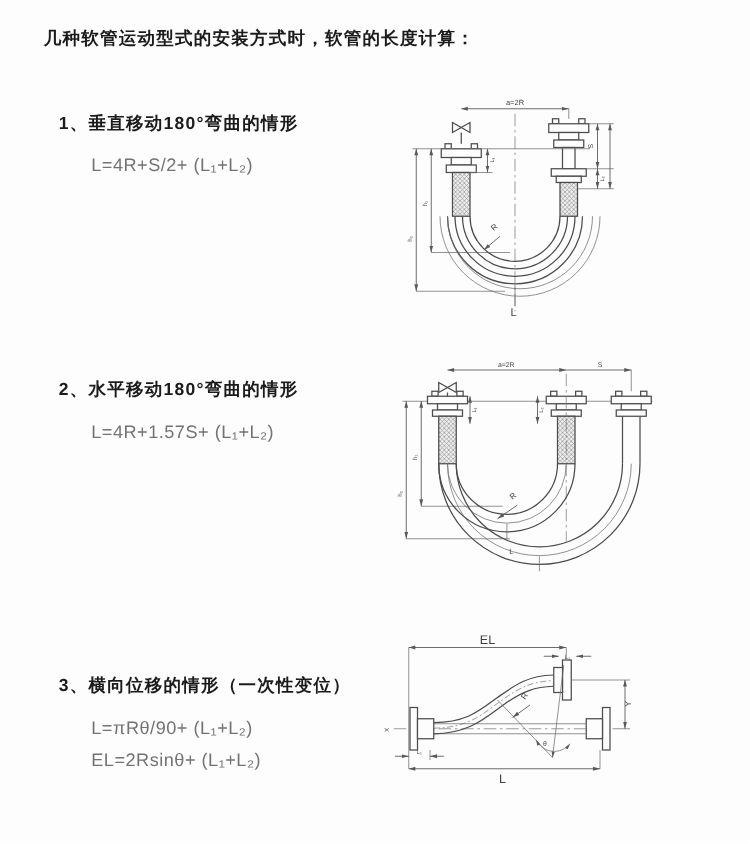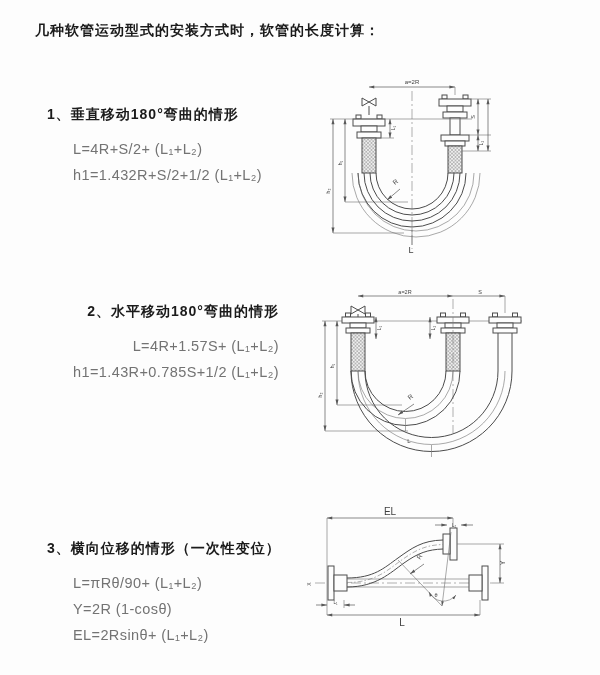--- a/index.html
+++ b/index.html
@@ -27,36 +27,33 @@
   .hoseB{fill:url(#hatchB);stroke:#4c4c4c;stroke-width:1;}
   text.d{font-family:"Liberation Sans",sans-serif;fill:#3f3f3f;}
 </style>
 </head>
 <body>
 
 <div class="page">
 
   <div class="title">几种软管运动型式的安装方式时，软管的长度计算：</div>
 
-  <div class="section" style="top:106px;">
+  <div class="section" style="top:90px;">
     <div class="sec-heading">1、垂直移动180°弯曲的情形</div>
     <div class="formula">L=4R+S/2+ (L₁+L₂)</div>
-    <div class="formula">h1=1.432R+S/2+1/2 (L₁+L₂)</div>
   </div>
 
-  <div class="section" style="top:303px;text-align:right;">
+  <div class="section" style="top:303px;">
     <div class="sec-heading">2、水平移动180°弯曲的情形</div>
     <div class="formula">L=4R+1.57S+ (L₁+L₂)</div>
-    <div class="formula">h1=1.43R+0.785S+1/2 (L₁+L₂)</div>
   </div>
 
   <div class="section" style="top:540px;">
     <div class="sec-heading">3、横向位移的情形（一次性变位）</div>
     <div class="formula">L=πRθ/90+ (L₁+L₂)</div>
-    <div class="formula">Y=2R (1-cosθ)</div>
     <div class="formula">EL=2Rsinθ+ (L₁+L₂)</div>
   </div>
 
   <svg style="left:312px;top:73px;" width="288" height="192" viewBox="0 0 288 192">
     <defs>
       <marker id="aeA" markerWidth="9" markerHeight="6" refX="8" refY="3" orient="auto">
         <path d="M0,0.8 L8,3 L0,5.2 Z" fill="#585858"></path>
       </marker>
       <marker id="asA" markerWidth="9" markerHeight="6" refX="0.5" refY="3" orient="auto">
         <path d="M8,0.8 L0.5,3 L8,5.2 Z" fill="#585858"></path>

